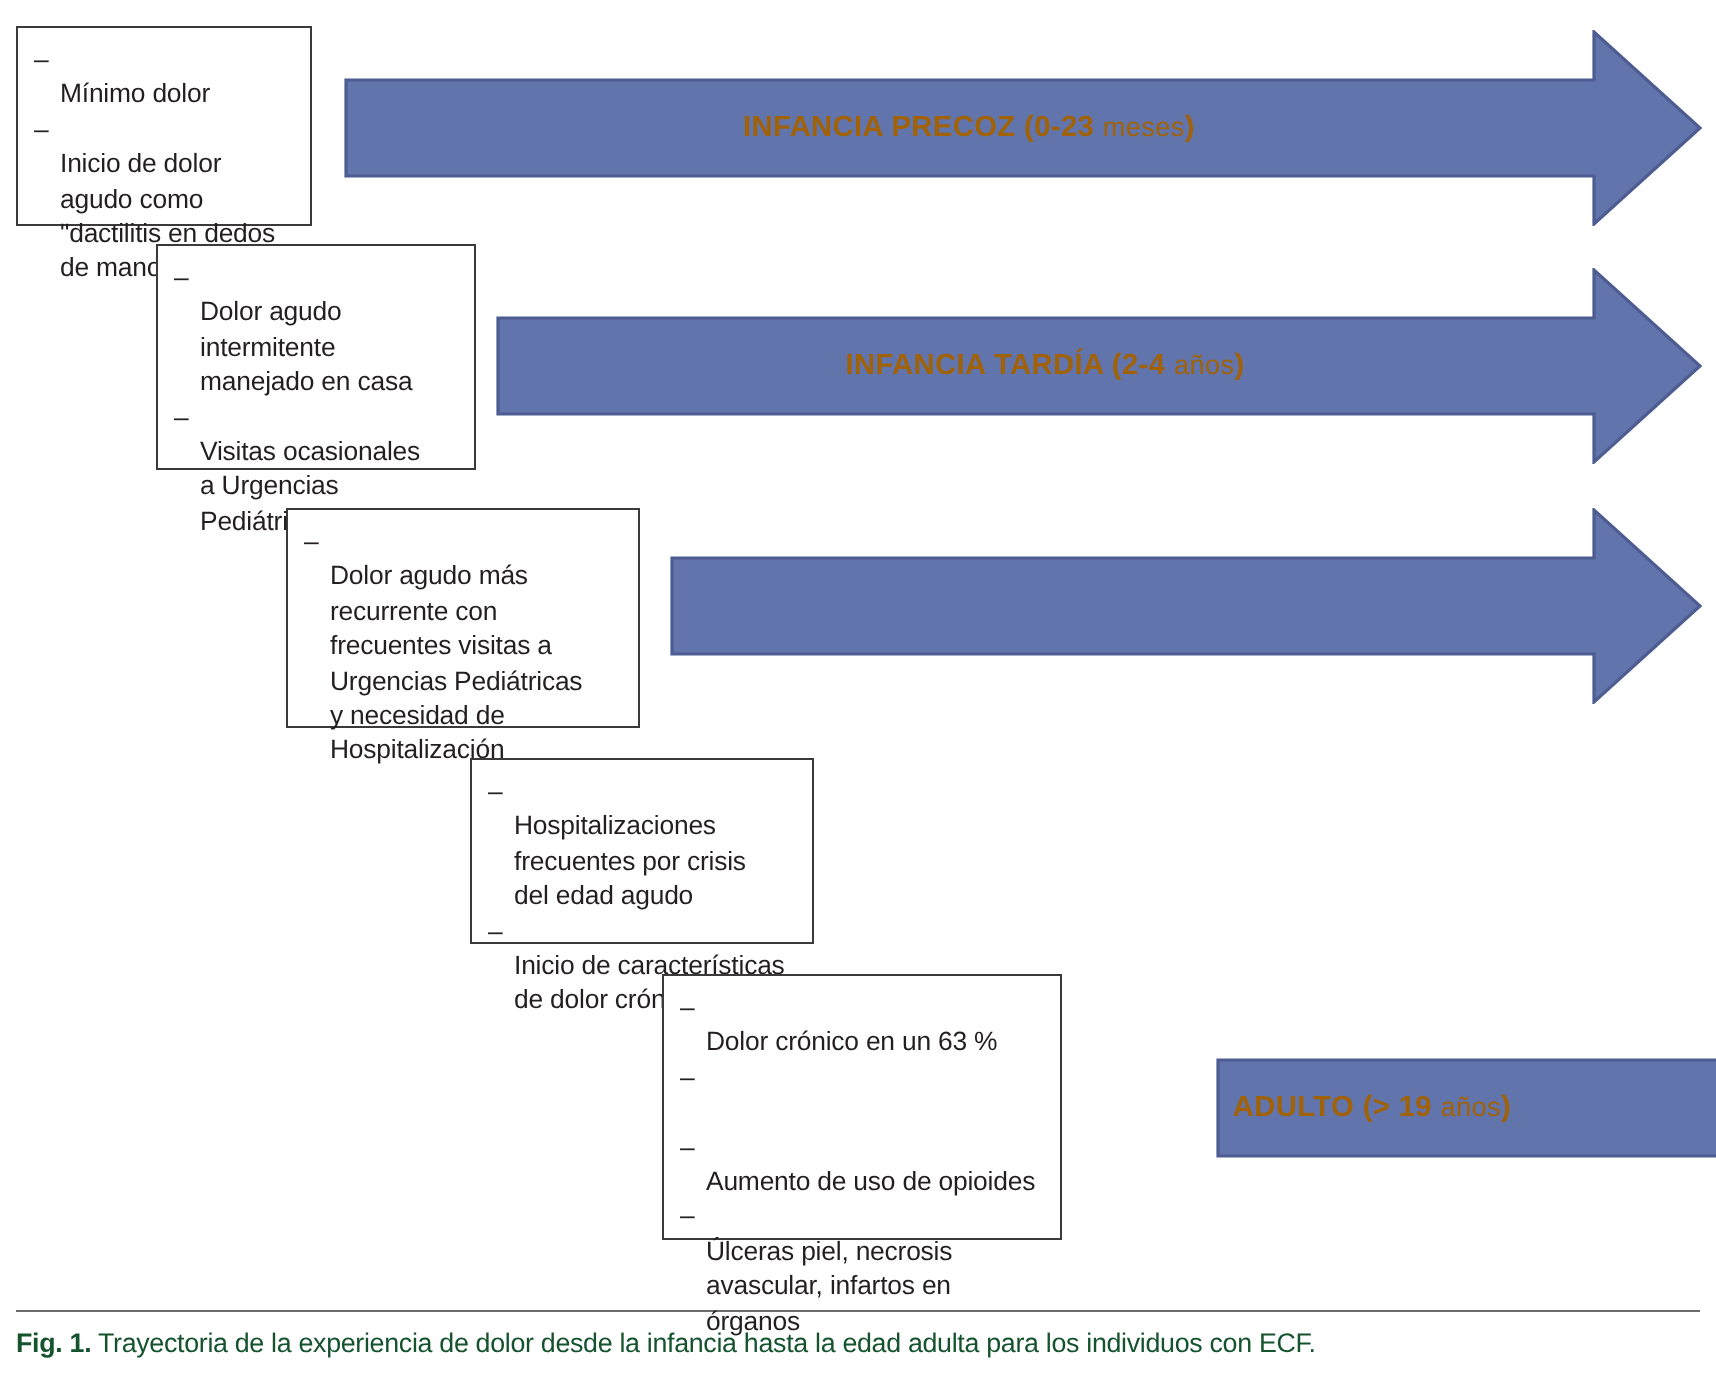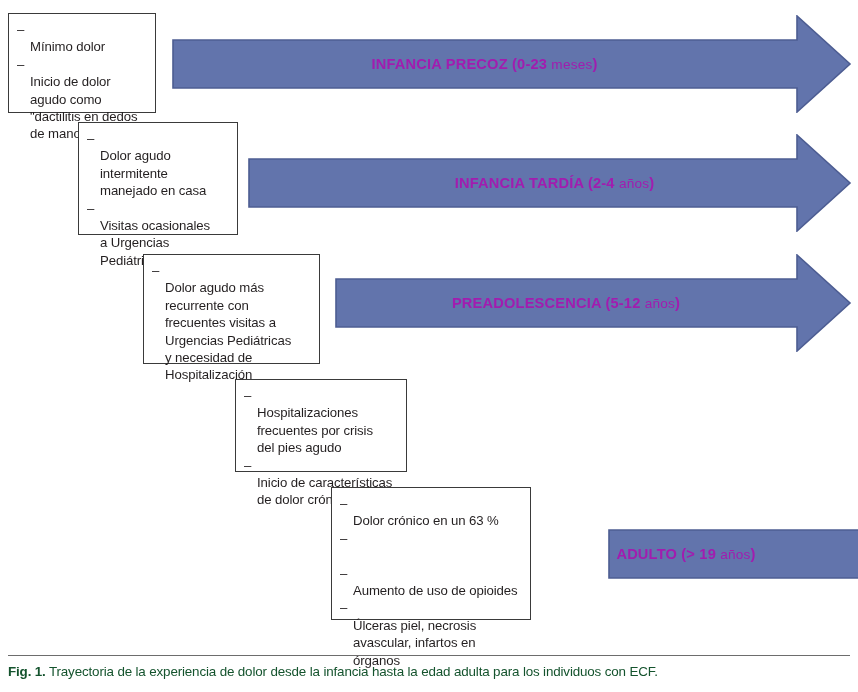--- a/index.html
+++ b/index.html
@@ -67,21 +67,21 @@
     top: 0;
     left: 0;
     width: 100%;
     height: 100%;
     display: flex;
     align-items: center;
     justify-content: center;
     pointer-events: none;
   }
   .arrow-label-inner {
-    color: #a21caf;
+    color: #a16207;
     font-weight: bold;
     font-size: 14.6px;
     letter-spacing: 0.2px;
     white-space: nowrap;
     text-align: center;
   }
   .arrow-label-inner .light {
     font-weight: normal;
     font-size: 13.6px;
   }
@@ -151,21 +151,21 @@
 a Urgencias
 Pediátricas</span>
       </li>
     </ul>
   </div>
 
   <div class="arrow" style="left:248px; top:134px; width:604px; height:98px;">
     <svg width="604" height="98" viewBox="0 0 604 98">
       <polygon points="1,25 549,25 549,1 602,49 549,97 549,73 1,73" fill="#6274ac" stroke="#4d5d92" stroke-width="1.6" stroke-linejoin="miter"></polygon>
     </svg>
-    <div class="arrow-label" style="width:549px; height:98px;padding-left:32px;">
+    <div class="arrow-label" style="width:549px; height:98px;">
       <div class="arrow-label-inner">
         <span>INFANCIA TARDÍA</span><span> </span><span>(2-4 </span><span class="light">años</span><span>)</span>
       </div>
     </div>
   </div>
 
   <div class="note-box" style="left:143px; top:254px; width:177px; height:110px;">
     <ul class="note-list">
       <li class="note-item">
         <span class="note-dash">–</span><span>Dolor agudo más
@@ -175,33 +175,28 @@
 y necesidad de
 Hospitalización</span>
       </li>
     </ul>
   </div>
 
   <div class="arrow" style="left:335px; top:254px; width:517px; height:98px;">
     <svg width="517" height="98" viewBox="0 0 517 98">
       <polygon points="1,25 462,25 462,1 515,49 462,97 462,73 1,73" fill="#6274ac" stroke="#4d5d92" stroke-width="1.6" stroke-linejoin="miter"></polygon>
     </svg>
-    <div class="arrow-label" style="width:462px; height:98px;">
-      <div class="arrow-label-inner">
-        <span>PREADOLESCENCIA</span><span> </span><span>(5-12 </span><span class="light">años</span><span>)</span>
-      </div>
-    </div>
   </div>
 
   <div class="note-box" style="left:235px; top:379px; width:172px; height:93px;">
     <ul class="note-list">
       <li class="note-item">
         <span class="note-dash">–</span><span>Hospitalizaciones
 frecuentes por crisis
-del pies agudo</span>
+del edad agudo</span>
       </li>
       <li class="note-item">
         <span class="note-dash">–</span><span>Inicio de características
 de dolor crónico</span>
       </li>
     </ul>
   </div>
 
 
   <div class="note-box" style="left:331px; top:487px; width:200px; height:133px;">

